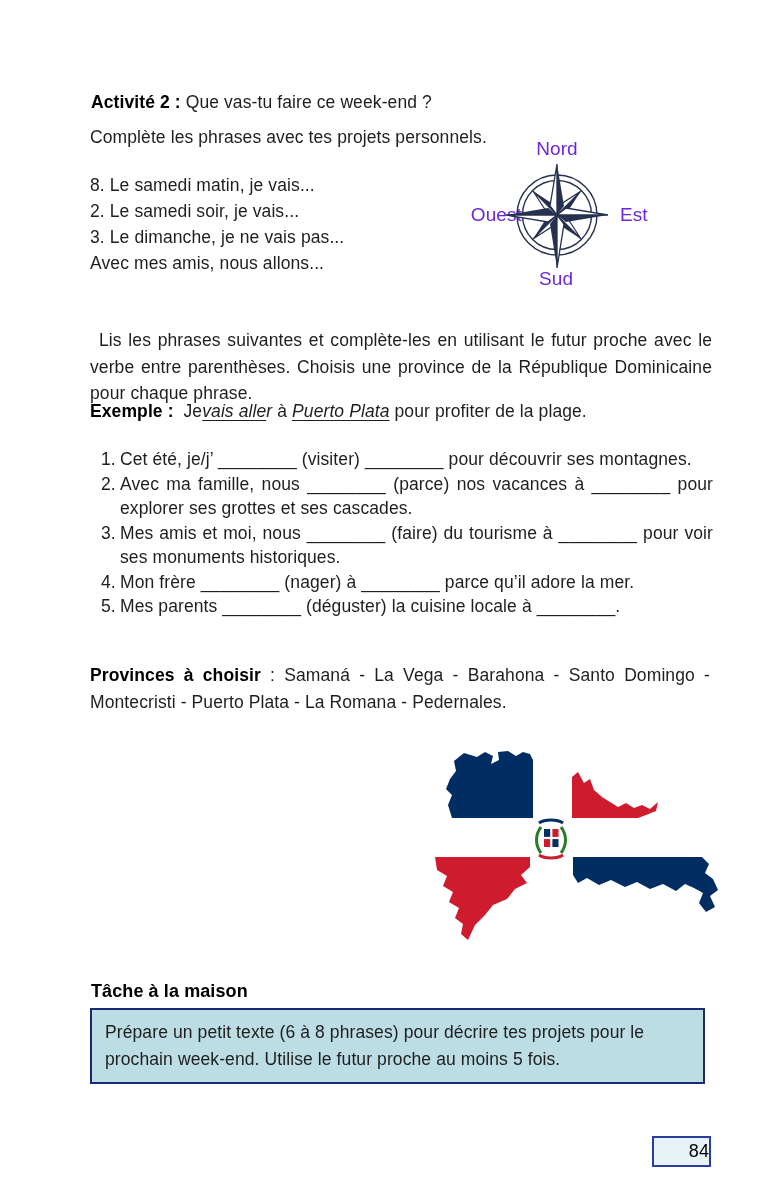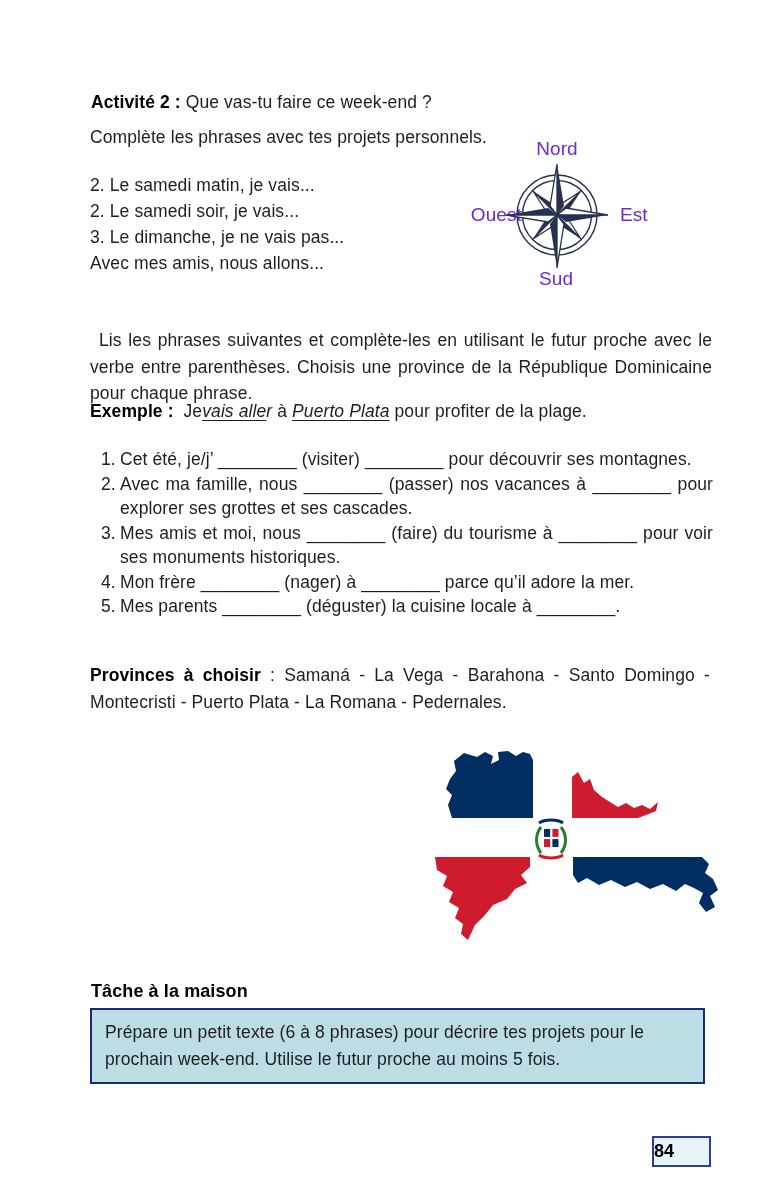--- a/index.html
+++ b/index.html
@@ -10,37 +10,37 @@
   b,.b{font-weight:700;color:#000;}
   .line{white-space:nowrap;line-height:26px;}
   .just{text-align:justify;line-height:26.5px;}
   .green{color:#6d28d9;font-size:19px;font-weight:400;}
   .iu{font-style:italic;text-decoration:underline;text-underline-offset:3px;}
   .it{font-style:italic;}
   .ex-item{display:flex;align-items:flex-start;line-height:24.5px;}
   .ex-num{width:19px;flex:0 0 19px;}
   .ex-text{flex:1;text-align:justify;}
   .hw-box{background:#bcdde4;border:2.5px solid #1b2a75;padding:9px 13px;line-height:27px;}
-  .pagenum{background:#e7f3f6;border:2px solid #2b3da0;text-align:left;
-           font-weight:700;font-size:18px;color:#000;line-height:27px;}
+  .pagenum{background:#e7f3f6;border:2px solid #2b3da0;text-align:right;
+           font-weight:400;font-size:18px;color:#000;line-height:27px;}
   svg{display:block;}
 </style>
 </head>
 <body>
 
 <div class="page">
 
   <div class="abs line" style="left:91px;top:89px">
     <b>Activité 2 :</b>
     <span>Que vas-tu faire ce week-end ?</span>
   </div>
   <div class="abs line" style="left:90px;top:124px">Complète les phrases avec tes projets personnels.</div>
 
   <div class="abs" style="left:90px;top:172px;line-height:26.3px">
-    <div class="line">2. Le samedi matin, je vais...</div>
+    <div class="line">8. Le samedi matin, je vais...</div>
     <div class="line">2. Le samedi soir, je vais...</div>
     <div class="line">3. Le dimanche, je ne vais pas...</div>
     <div class="line">Avec mes amis, nous allons...</div>
   </div>
 
   <div class="abs green" style="left:557px;top:138px;transform:translateX(-50%)">Nord</div>
   <div class="abs green" style="right:274px;top:204px">Ouest</div>
   <div class="abs green" style="left:620px;top:204px">Est</div>
   <div class="abs green" style="left:556px;top:268px;transform:translateX(-50%)">Sud</div>
 
@@ -102,21 +102,21 @@
 
   <div class="abs just" style="left:90px;top:327px;width:622px;text-indent:9px">Lis les phrases suivantes et complète-les en utilisant le futur proche avec le verbe entre parenthèses. Choisis une province de la République Dominicaine pour chaque phrase.</div>
 
   <div class="abs" style="left:101px;top:447px;width:612px">
     <div class="ex-item">
       <span class="ex-num">1.</span>
       <div class="ex-text">Cet été, je/j’ ________ (visiter) ________ pour découvrir ses montagnes.</div>
     </div>
     <div class="ex-item">
       <span class="ex-num">2.</span>
-      <div class="ex-text">Avec ma famille, nous ________ (passer) nos vacances à ________ pour explorer ses grottes et ses cascades.</div>
+      <div class="ex-text">Avec ma famille, nous ________ (parce) nos vacances à ________ pour explorer ses grottes et ses cascades.</div>
     </div>
     <div class="ex-item">
       <span class="ex-num">3.</span>
       <div class="ex-text">Mes amis et moi, nous ________ (faire) du tourisme à ________ pour voir ses monuments historiques.</div>
     </div>
     <div class="ex-item">
       <span class="ex-num">4.</span>
       <div class="ex-text">Mon frère ________ (nager) à ________ parce qu’il adore la mer.</div>
     </div>
     <div class="ex-item">

